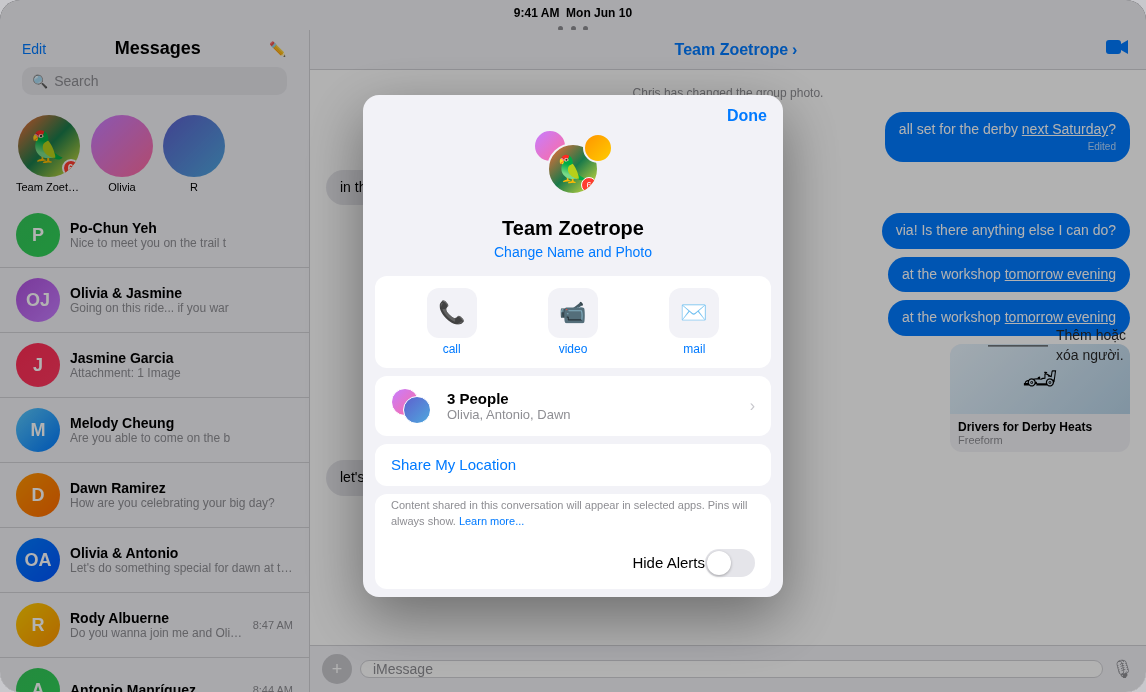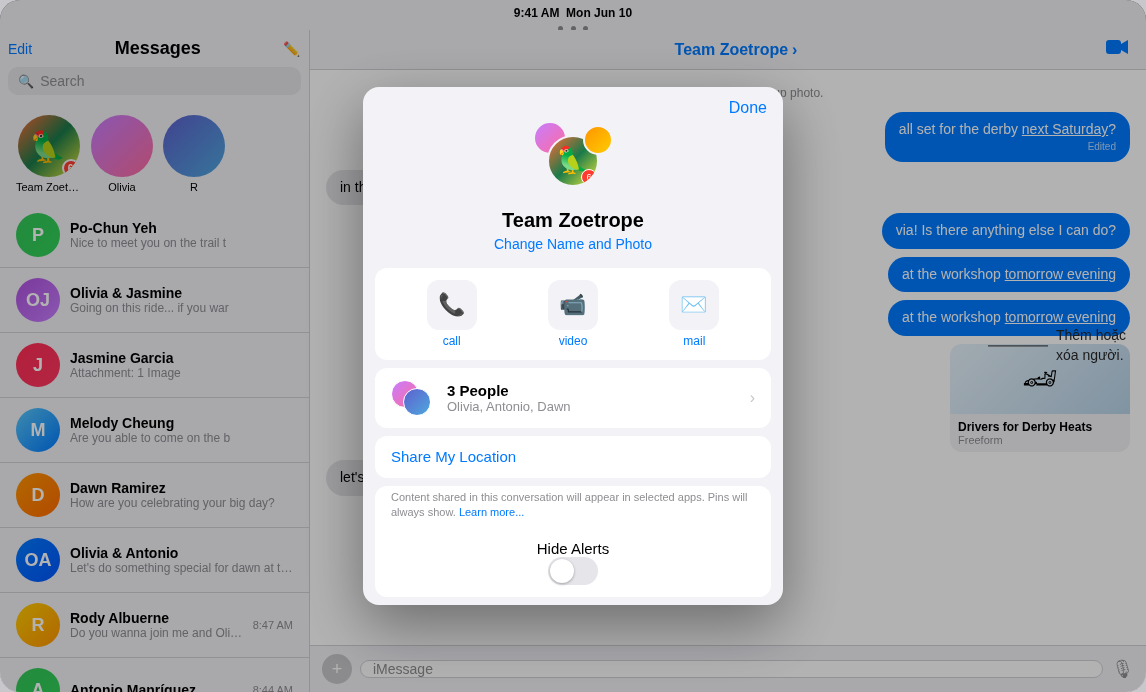--- a/index.html
+++ b/index.html
@@ -66,21 +66,21 @@
     
     .sidebar {
       width: 310px;
       background: #f2f2f7;
       display: flex;
       flex-direction: column;
       flex-shrink: 0;
       border-right: 1px solid #d1d1d6;
     }
     .sidebar-header {
-      padding: 8px 8px 6px;
+      padding: 8px 22px 6px;
       background: #f2f2f7;
     }
     .sidebar-top-row {
       display: flex;
       justify-content: space-between;
       align-items: center;
       margin-bottom: 8px;
     }
     .sidebar-title {
       font-size: 18px;
@@ -385,21 +385,21 @@
       box-shadow: 0 20px 60px rgba(0,0,0,0.4);
     }
     .modal-header {
       display: flex;
       justify-content: flex-end;
       padding: 12px 16px 0;
     }
     .modal-done-btn {
       font-size: 16px;
       color: #007aff;
-      font-weight: 400;
+      font-weight: 700;
       cursor: pointer;
       background: none;
       border: none;
     }
     .modal-group-info {
       display: flex;
       flex-direction: column;
       align-items: center;
       padding: 4px 16px 16px;
     }
@@ -609,21 +609,20 @@
       color: #007aff;
       cursor: pointer;
     }
 
     
     .hide-alerts-row {
       display: flex;
       align-items: center;
       justify-content: flex-end;
       padding: 12px 16px;
-      flex-direction: column;
     }
     .annotation-text {
       font-size: 14px;
       color: #1a1a1a;
       text-align: left;
       line-height: 1.4;
     }
     .dot {
       width: 4px;
       height: 4px;

